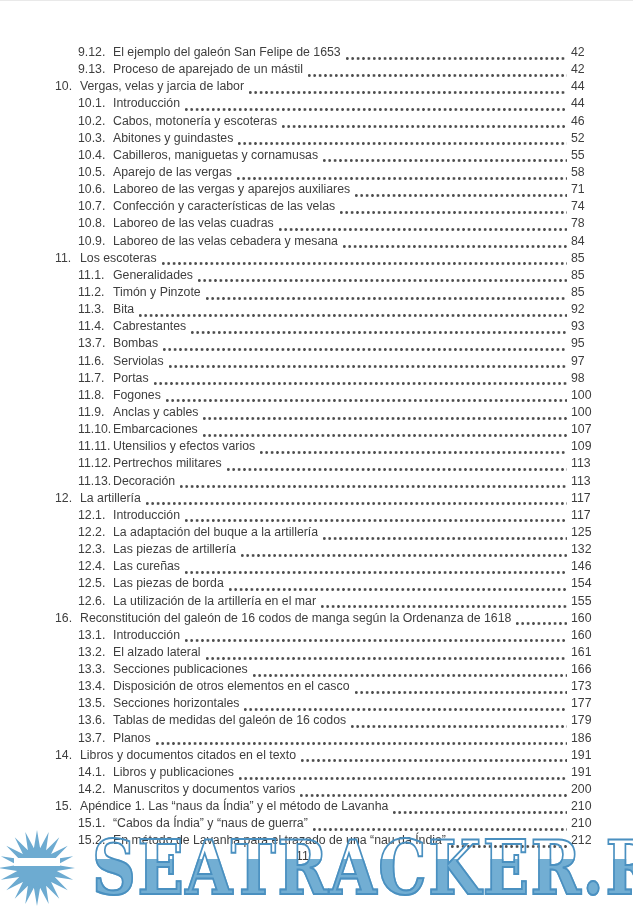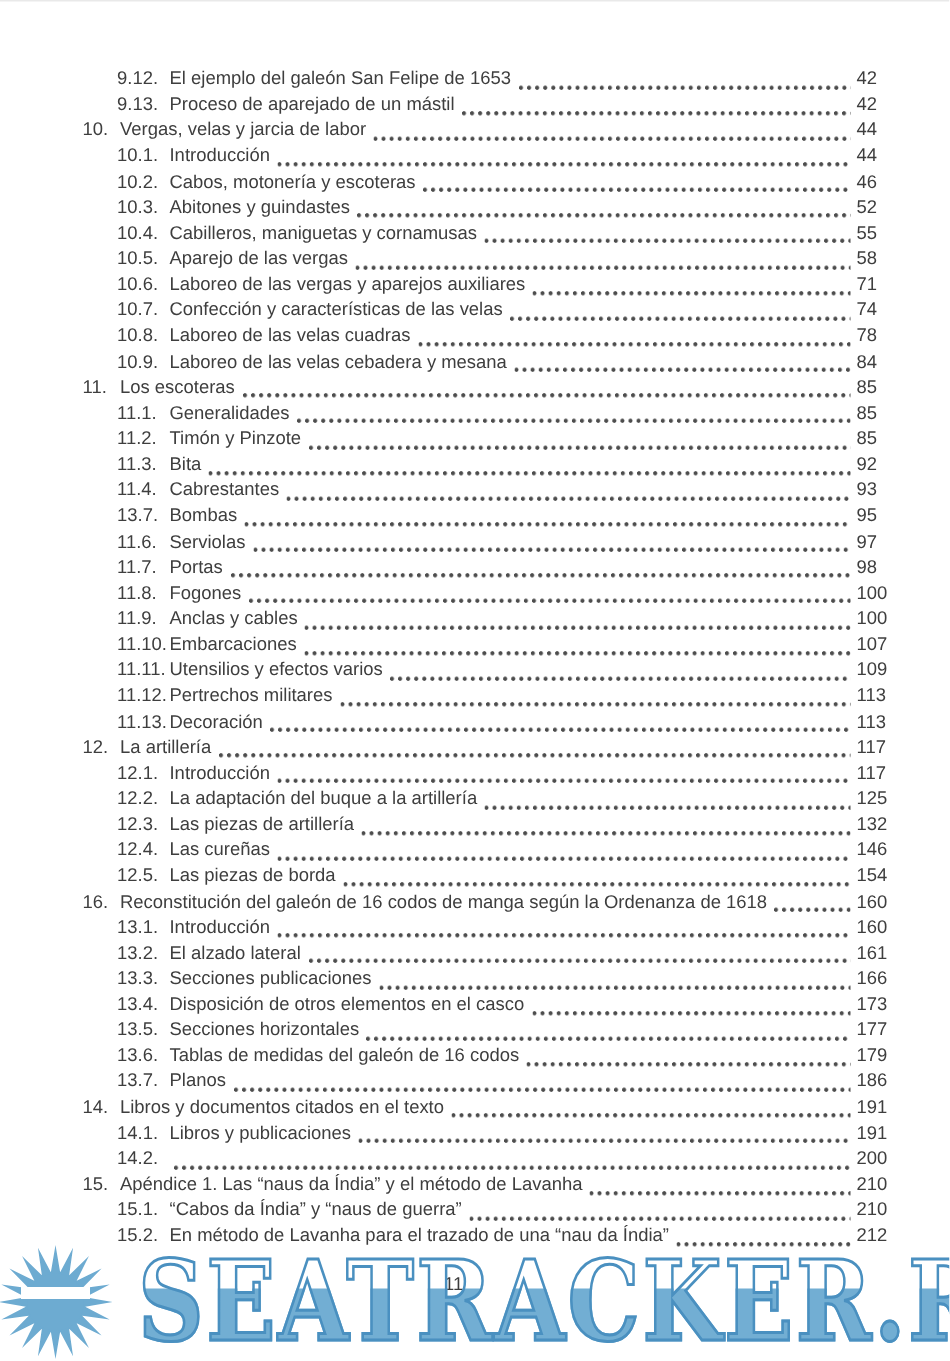--- a/index.html
+++ b/index.html
@@ -270,20 +270,26 @@
     <span class="title">Las cureñas</span>
     <span class="dots"></span>
     <span class="pg">146</span>
   </div>
       <div class="row lvl1">
     <span class="num">12.5.</span>
     <span class="title">Las piezas de borda</span>
     <span class="dots"></span>
     <span class="pg">154</span>
   </div>
+      <div class="row lvl1">
+    <span class="num">12.6.</span>
+    <span class="title">La utilización de la artillería en el mar</span>
+    <span class="dots"></span>
+    <span class="pg">155</span>
+  </div>
       <div class="row lvl0">
     <span class="num">16.</span>
     <span class="title">Reconstitución del galeón de 16 codos de manga según la Ordenanza de 1618</span>
     <span class="dots"></span>
     <span class="pg">160</span>
   </div>
       <div class="row lvl1">
     <span class="num">13.1.</span>
     <span class="title">Introducción</span>
     <span class="dots"></span>
@@ -332,20 +338,21 @@
     <span class="pg">191</span>
   </div>
       <div class="row lvl1">
     <span class="num">14.1.</span>
     <span class="title">Libros y publicaciones</span>
     <span class="dots"></span>
     <span class="pg">191</span>
   </div>
       <div class="row lvl1">
     <span class="num">14.2.</span>
+    <span class="title">Manuscritos y documentos varios</span>
     <span class="dots"></span>
     <span class="pg">200</span>
   </div>
       <div class="row lvl0">
     <span class="num">15.</span>
     <span class="title">Apéndice 1.  Las “naus da Índia” y el método de Lavanha</span>
     <span class="dots"></span>
     <span class="pg">210</span>
   </div>
       <div class="row lvl1">

